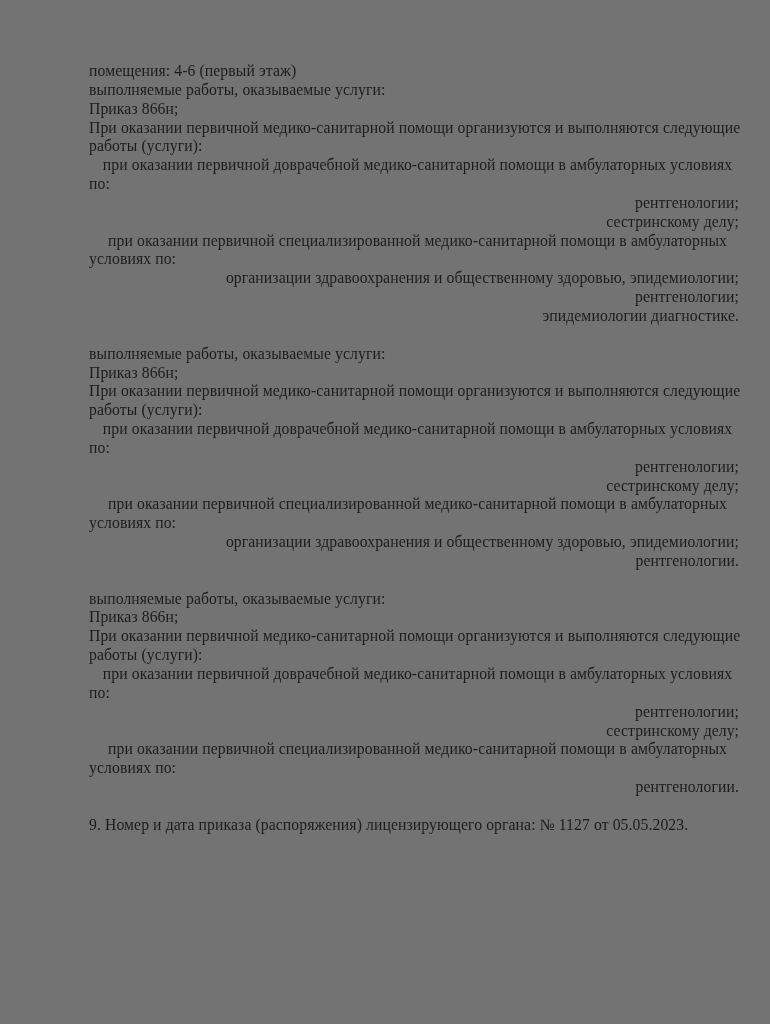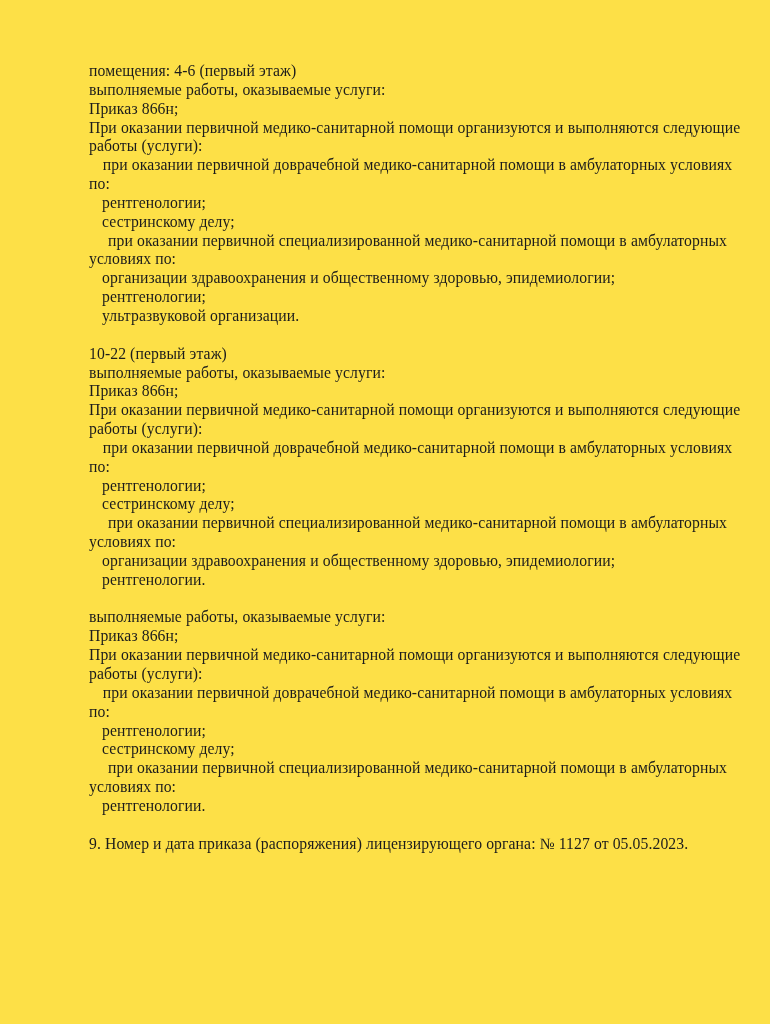--- a/index.html
+++ b/index.html
@@ -1,66 +1,65 @@
 <!DOCTYPE html>
 <html lang="ru"><head>
 <meta charset="utf-8">
 <style>
   * { margin: 0; padding: 0; box-sizing: border-box; }
   html, body { background: #ffffff; }
   .page {
     position: relative;
     width: 770px;
     height: 1024px;
-    background: #fde047;
+    background: #737373;
     overflow: hidden;
     font-family: "Liberation Serif", "DejaVu Serif", serif;
     color: #1c1c1c;
   }
   .text-block {
     position: absolute;
     top: 62px;
     left: 89px;
     width: 650px;
   }
   .section { margin-bottom: 18.85px; }
   .section:last-child { margin-bottom: 0; }
   .line {
     font-size: 15.7px;
     line-height: 18.85px;
     min-height: 18.85px;
     white-space: nowrap;
     letter-spacing: 0.1px;
   }
   .indent-1 { padding-left: 7px; text-align: center; }
-  .indent-2 { padding-left: 13px; }
+  .indent-2 { padding-left: 13px; text-align: right; }
 </style>
 </head>
 <body>
 
 <div class="page">
   <div class="text-block" style="color: rgb(28, 28, 28);">
       <div class="section">
         <div class="line">помещения: 4-6 (первый этаж)</div>
         <div class="line">выполняемые работы, оказываемые услуги:</div>
         <div class="line">Приказ 866н;</div>
         <div class="line">При оказании первичной медико-санитарной помощи организуются и выполняются следующие</div>
         <div class="line">работы (услуги):</div>
         <div class="line indent-1">при оказании первичной доврачебной медико-санитарной помощи в амбулаторных условиях</div>
         <div class="line">по:</div>
         <div class="line indent-2">рентгенологии;</div>
         <div class="line indent-2">сестринскому делу;</div>
         <div class="line indent-1">при оказании первичной специализированной медико-санитарной помощи в амбулаторных</div>
         <div class="line">условиях по:</div>
         <div class="line indent-2">организации здравоохранения и общественному здоровью, эпидемиологии;</div>
         <div class="line indent-2">рентгенологии;</div>
-        <div class="line indent-2">ультразвуковой организации.</div>
+        <div class="line indent-2">эпидемиологии диагностике.</div>
       </div>
       <div class="section">
-        <div class="line">10-22 (первый этаж)</div>
         <div class="line">выполняемые работы, оказываемые услуги:</div>
         <div class="line">Приказ 866н;</div>
         <div class="line">При оказании первичной медико-санитарной помощи организуются и выполняются следующие</div>
         <div class="line">работы (услуги):</div>
         <div class="line indent-1">при оказании первичной доврачебной медико-санитарной помощи в амбулаторных условиях</div>
         <div class="line">по:</div>
         <div class="line indent-2">рентгенологии;</div>
         <div class="line indent-2">сестринскому делу;</div>
         <div class="line indent-1">при оказании первичной специализированной медико-санитарной помощи в амбулаторных</div>
         <div class="line">условиях по:</div>

